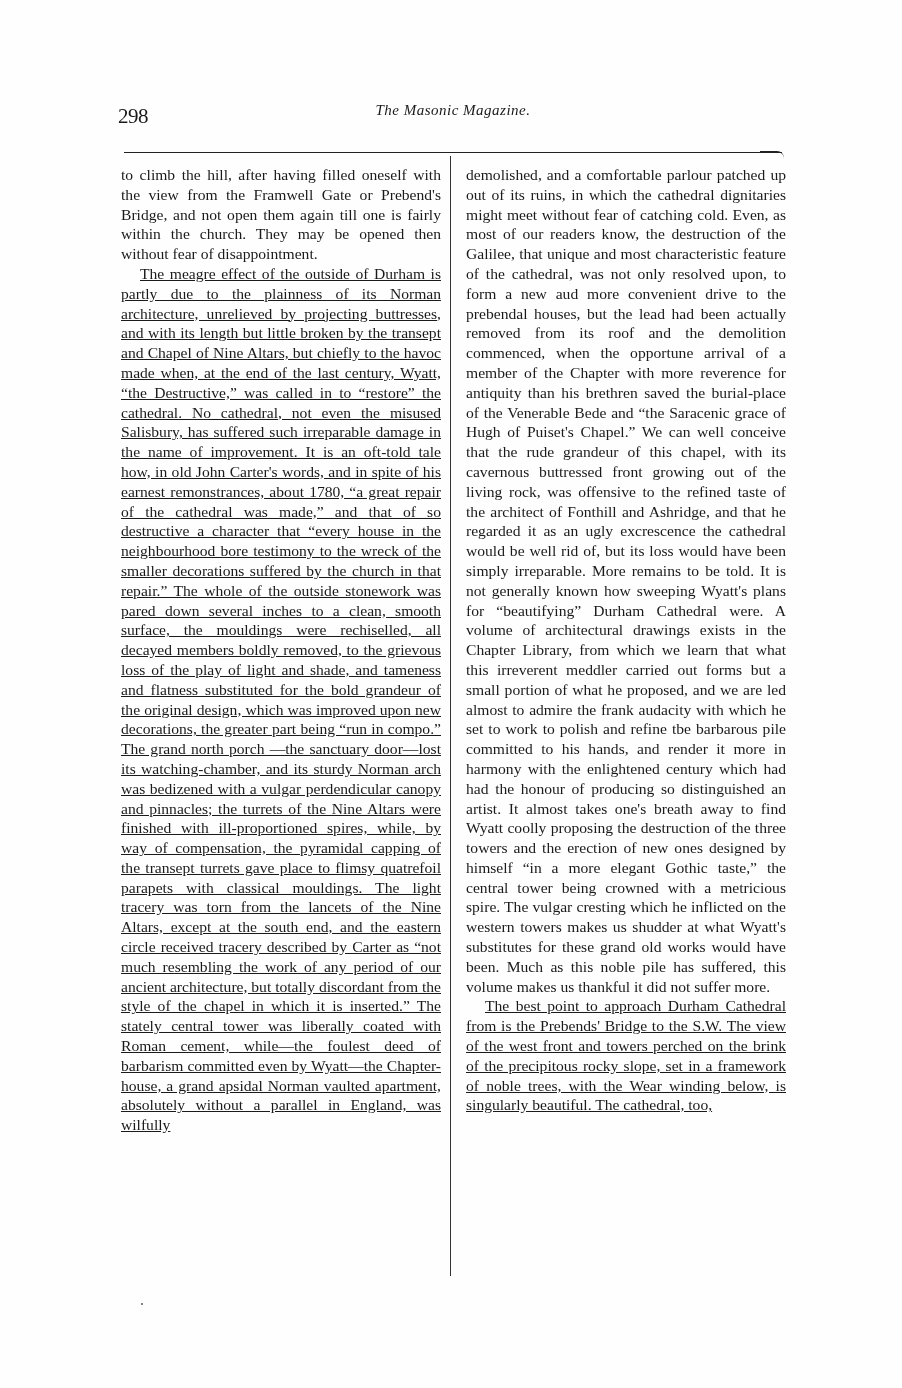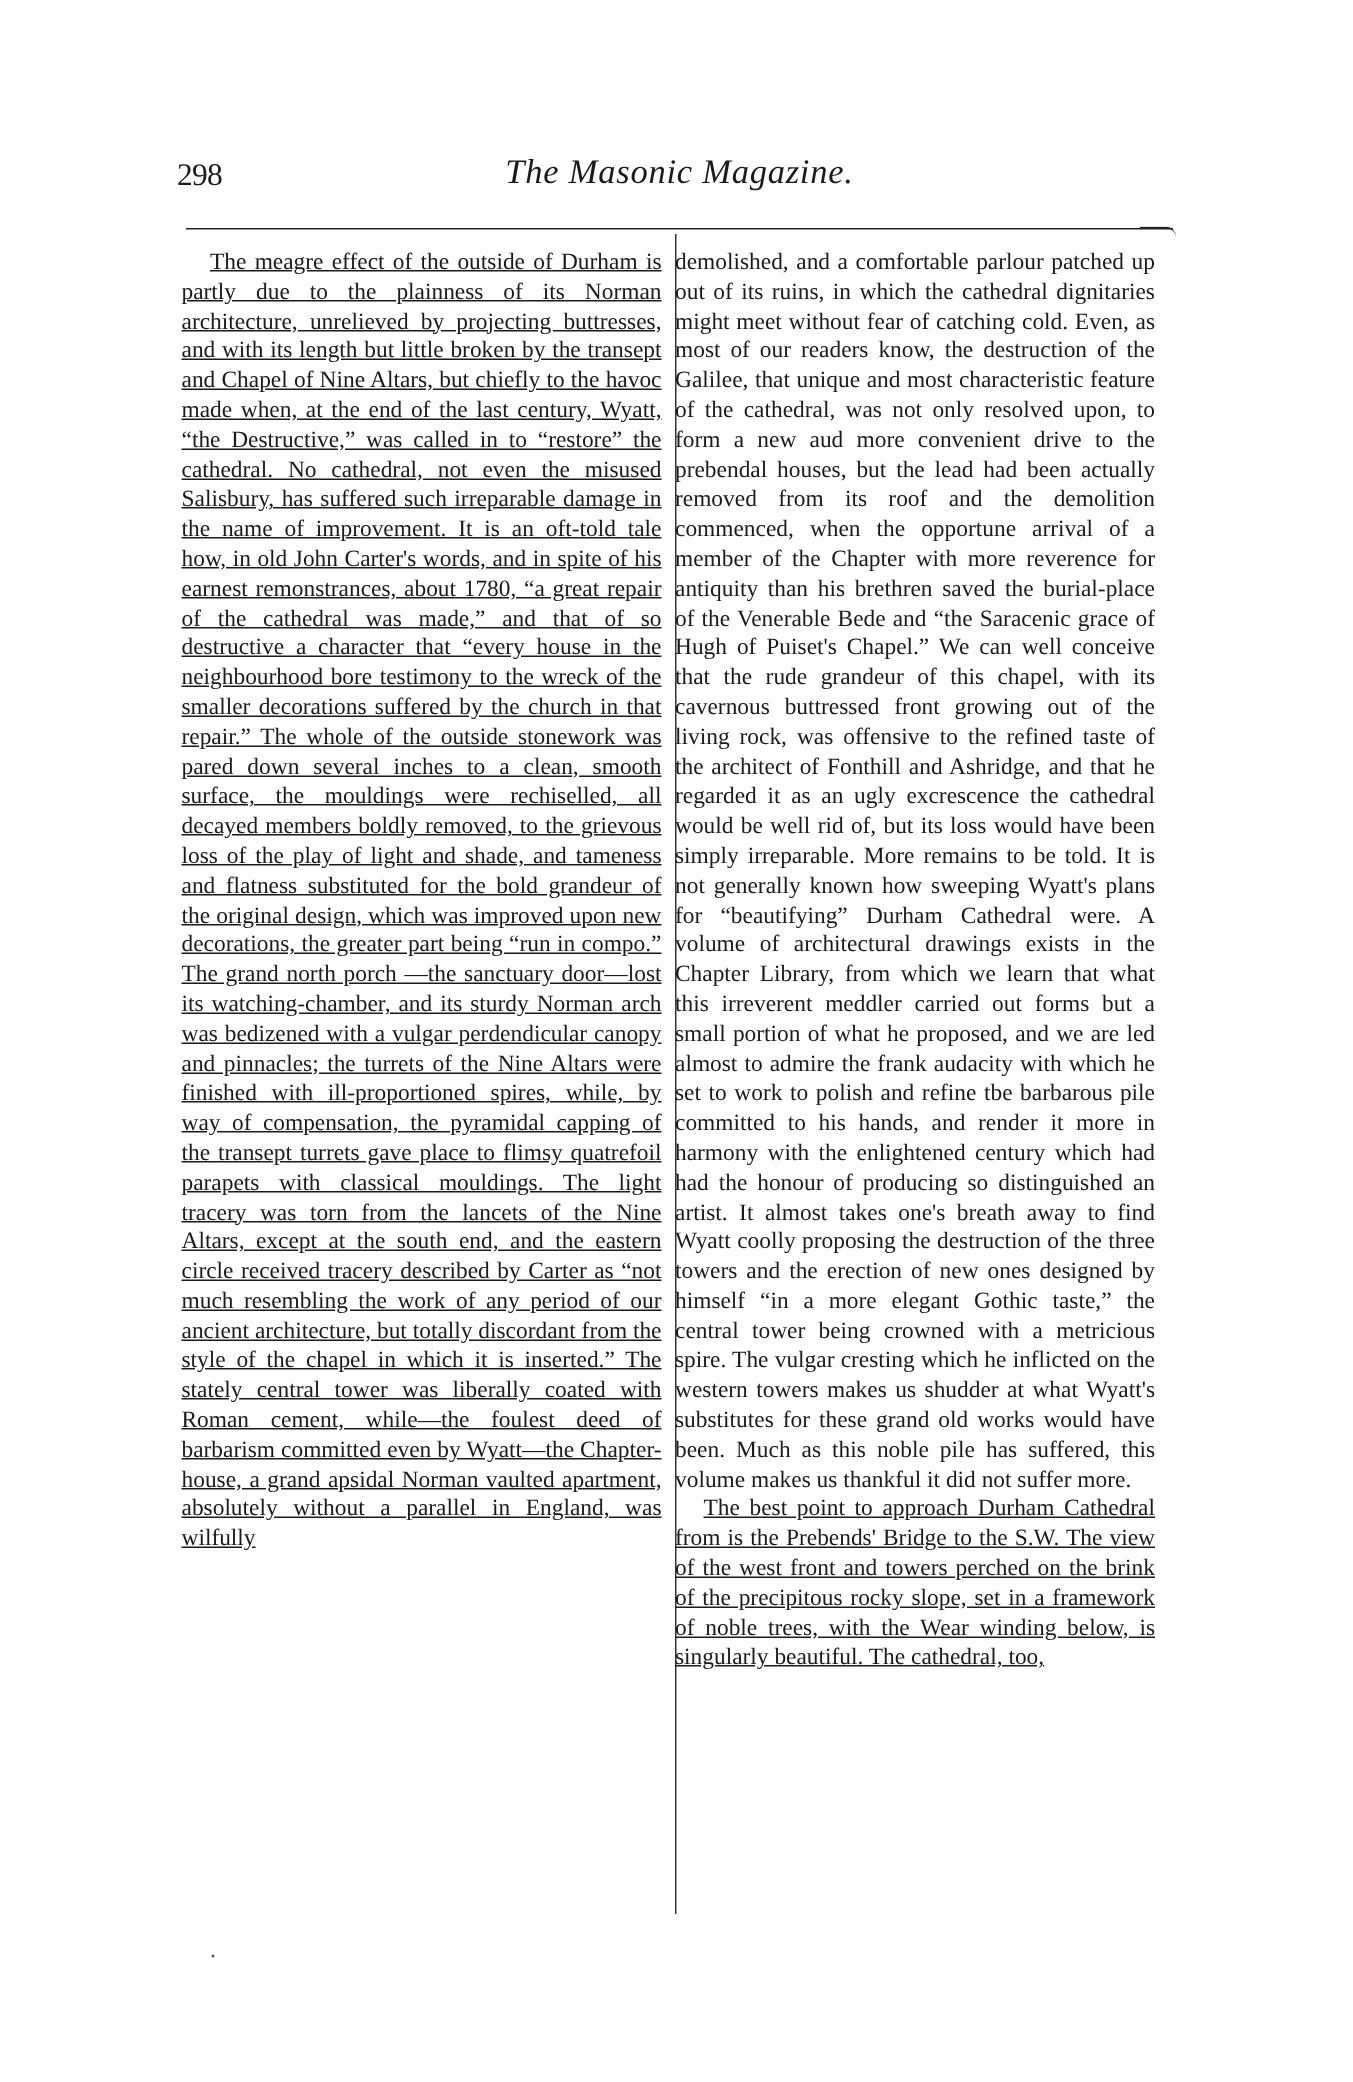--- a/index.html
+++ b/index.html
@@ -1,43 +1,44 @@
 <!DOCTYPE html>
 <html><head>
 <meta charset="utf-8">
 <style>
   html, body { margin: 0; padding: 0; background: #ffffff; }
   body { width: 902px; height: 1388px; position: relative; overflow: hidden; color: #1a1a1a; }
   .page { position: absolute; left: 0; top: 0; width: 902px; height: 1388px; background: #fefefe; padding-left: 32px; }
   .header { position: absolute; top: 96px; left: 118px; width: 670px; height: 40px; }
   .page-number { position: absolute; left: 0; top: 8px; font-family: "Liberation Serif", serif; font-size: 21px; letter-spacing: -0.5px; }
-  .running-title { position: absolute; left: 0; right: 0; top: 6px; text-align: center; font-family: "Liberation Serif", serif; font-style: italic; font-size: 23px; letter-spacing: 0.5px; }
+  .running-title { position: absolute; left: 0; right: 0; top: 6px; text-align: center; font-family: "Liberation Serif", serif; font-style: italic; font-size: 15px; letter-spacing: 0.5px; }
   .top-rule { position: absolute; top: 152px; left: 124px; width: 658px; height: 0; border-top: 1.6px solid #222; }
   .top-rule-tail { position: absolute; top: 151px; left: 760px; width: 24px; height: 6px; border-top: 1.4px solid #222; border-radius: 0 30px 0 0; }
   .col-divider { position: absolute; left: 450px; top: 156px; width: 0; height: 1120px; border-left: 1.3px solid #333; }
   .column { position: absolute; top: 165px; width: 320px; font-family: "Liberation Serif", serif; font-size: 15.6px; line-height: 19.8px; text-align: justify; }
   .col-left { left: 121px; }
-  .col-right { left: 450px; }
+  .col-right { left: 466px; }
   .column p { margin: 0; text-indent: 0; hyphens: manual; }
   .column p.indent { text-indent: 19px; text-decoration: underline; }
   .stray-mark { position: absolute; left: 141px; top: 1303px; width: 2px; height: 2px; background: #555; border-radius: 1px; }
 </style>
 </head>
 <body>
 
 <div class="page">
   <div class="header">
     <span class="page-number">298</span>
     <div class="running-title">The Masonic Magazine.</div>
   </div>
 
   <div class="top-rule"></div>
   <div class="top-rule-tail"></div>
 
   <div class="column col-left">
+    <p>to climb the hill, after having filled oneself with the view from the Framwell Gate or Prebend's Bridge, and not open them again till one is fairly within the church. They may be opened then without fear of disappointment.</p>
     <p class="indent">The meagre effect of the outside of Durham is partly due to the plainness of its Norman architecture, unrelieved by projecting buttresses, and with its length but little broken by the transept and Chapel of Nine Altars, but chiefly to the havoc made when, at the end of the last century, Wyatt, “the Destructive,” was called in to “restore” the cathedral. No cathedral, not even the misused Salisbury, has suffered such irreparable damage in the name of improvement. It is an oft-told tale how, in old John Carter's words, and in spite of his earnest remonstrances, about 1780, “a great repair of the cathedral was made,” and that of so destructive a character that “every house in the neighbourhood bore testimony to the wreck of the smaller decorations suffered by the church in that repair.” The whole of the outside stonework was pared down several inches to a clean, smooth surface, the mouldings were rechiselled, all decayed members boldly removed, to the grievous loss of the play of light and shade, and tameness and flatness substituted for the bold grandeur of the original design, which was improved upon new decorations, the greater part being “run in compo.” The grand north porch —the sanctuary door—lost its watching-chamber, and its sturdy Norman arch was bedizened with a vulgar perdendicular canopy and pinnacles; the turrets of the Nine Altars were finished with ill-proportioned spires, while, by way of compensation, the pyramidal capping of the transept turrets gave place to flimsy quatrefoil parapets with classical mouldings. The light tracery was torn from the lancets of the Nine Altars, except at the south end, and the eastern circle received tracery described by Carter as “not much resembling the work of any period of our ancient architecture, but totally discordant from the style of the chapel in which it is inserted.” The stately central tower was liberally coated with Roman cement, while—the foulest deed of barbarism committed even by Wyatt—the Chapter-house, a grand apsidal Norman vaulted apartment, absolutely without a parallel in England, was wilfully</p>
   </div>
 
   <div class="col-divider"></div>
 
   <div class="column col-right">
     <p>demolished, and a comfortable parlour patched up out of its ruins, in which the cathedral dignitaries might meet without fear of catching cold. Even, as most of our readers know, the destruction of the Galilee, that unique and most characteristic feature of the cathedral, was not only resolved upon, to form a new aud more convenient drive to the prebendal houses, but the lead had been actually removed from its roof and the demolition commenced, when the opportune arrival of a member of the Chapter with more reverence for antiquity than his brethren saved the burial-place of the Venerable Bede and “the Saracenic grace of Hugh of Puiset's Chapel.” We can well conceive that the rude grandeur of this chapel, with its cavernous buttressed front growing out of the living rock, was offensive to the refined taste of the architect of Fonthill and Ashridge, and that he regarded it as an ugly excrescence the cathedral would be well rid of, but its loss would have been simply irreparable. More remains to be told. It is not generally known how sweeping Wyatt's plans for “beautifying” Durham Cathedral were. A volume of architectural drawings exists in the Chapter Library, from which we learn that what this irreverent meddler carried out forms but a small portion of what he proposed, and we are led almost to admire the frank audacity with which he set to work to polish and refine tbe barbarous pile committed to his hands, and render it more in harmony with the enlightened century which had had the honour of producing so distinguished an artist. It almost takes one's breath away to find Wyatt coolly proposing the destruction of the three towers and the erection of new ones designed by himself “in a more elegant Gothic taste,” the central tower being crowned with a metricious spire. The vulgar cresting which he inflicted on the western towers makes us shudder at what Wyatt's substitutes for these grand old works would have been. Much as this noble pile has suffered, this volume makes us thankful it did not suffer more.</p>
     <p class="indent">The best point to approach Durham Cathedral from is the Prebends' Bridge to the S.W. The view of the west front and towers perched on the brink of the precipitous rocky slope, set in a framework of noble trees, with the Wear winding below, is singularly beautiful. The cathedral, too,</p>
   </div>
 

